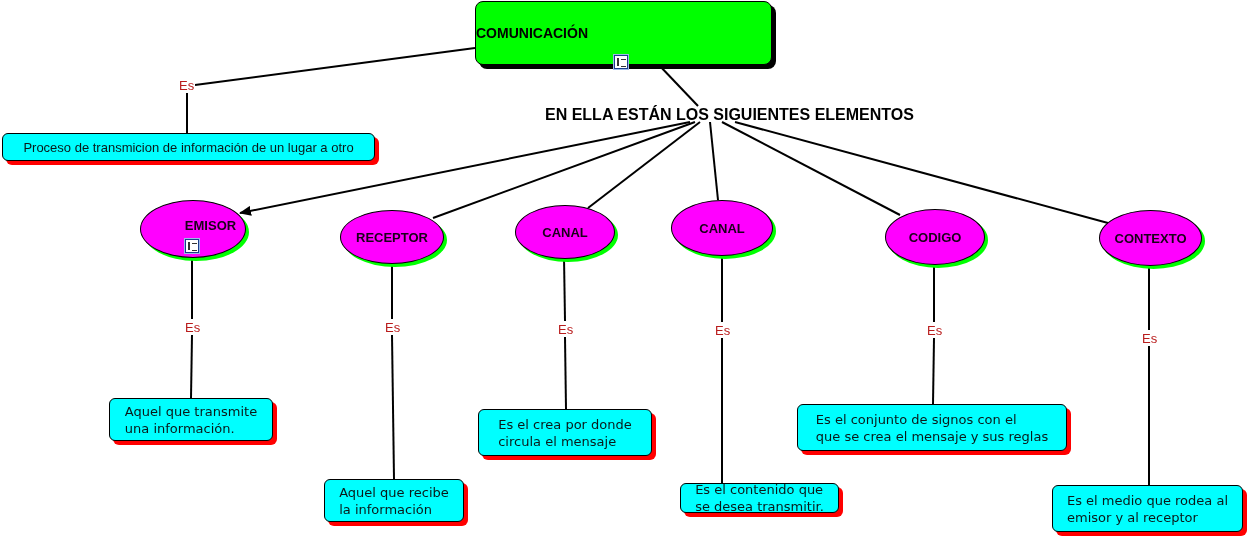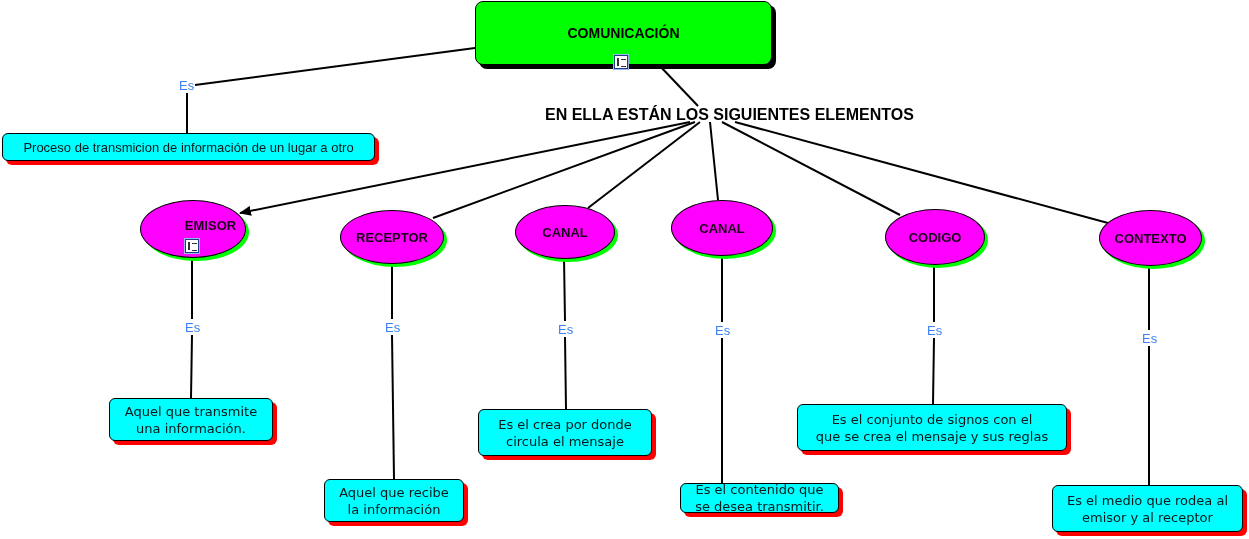--- a/index.html
+++ b/index.html
@@ -2,54 +2,54 @@
 <html><head>
 <meta charset="utf-8">
 <style>
   html, body { margin:0; padding:0; background:#ffffff; }
   body { width:1249px; height:539px; position:relative; overflow:hidden; font-family:"Liberation Sans", sans-serif; }
   svg#links { position:absolute; left:0; top:0; width:1249px; height:539px; }
   .root {
     position:absolute; left:475px; top:1px; width:295px; height:62px;
     background:#00ff00; border:1.5px solid #000; border-radius:8px;
     box-shadow:4px 4px 0 #000;
-    display:flex; align-items:center; justify-content:center;
+    display:flex; align-items:center; justify-content:flex-start;
     font-weight:bold; font-size:14px; color:#000;
   }
   .doc-icon {
     position:absolute; width:14px; height:14px; background:#fff;
     border:1px solid #1a3c8c; box-sizing:border-box;
     box-shadow:0 0 0 1px #9db8e8;
   }
   .doc-icon::before {
     content:""; position:absolute; left:2px; top:2px; width:3px; height:8px;
     border-left:2px solid #333;
   }
   .doc-icon::after {
     content:""; position:absolute; left:6px; top:3px; width:5px; height:6px;
     border-top:1px solid #333; border-bottom:1px solid #333;
   }
   .link-label {
-    position:absolute; font-size:13px; color:#3b82f6; background:#fff;
+    position:absolute; font-size:13px; color:#b91c1c; background:#fff;
     padding:0 1px; line-height:15px;
   }
   .mid-label {
     position:absolute; font-size:16px; font-weight:bold; color:#000; background:transparent;
     line-height:14px; white-space:nowrap;
   }
   .ellipse {
     position:absolute; background:#ff00ff; border:1px solid #000; border-radius:50%;
     box-shadow:3px 3px 0 #00ff00;
     display:flex; align-items:center; justify-content:center;
     font-weight:bold; font-size:13px; color:#1a001a;
   }
   .box {
     position:absolute; background:#00ffff; border:1px solid #000; border-radius:6px;
     box-shadow:4px 4px 0 #ff0000;
-    display:flex; align-items:center; justify-content:center; text-align:center;
+    display:flex; align-items:center; justify-content:center; text-align:left;
     font-family:"DejaVu Sans", sans-serif; font-size:13px; color:#0a1a1a; line-height:17px;
     box-sizing:border-box; padding:2px 6px; white-space:pre-line;
   }
   .box.sans { font-family:"Liberation Sans", sans-serif; font-size:13px; white-space:nowrap; }
 </style>
 </head>
 <body>
 
 <svg id="links">
   <defs>

